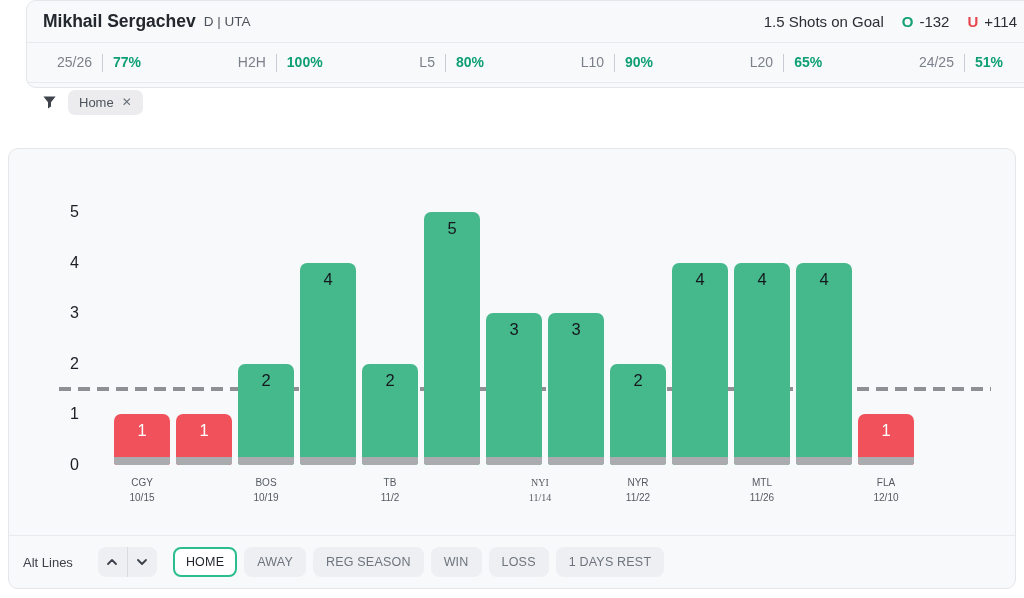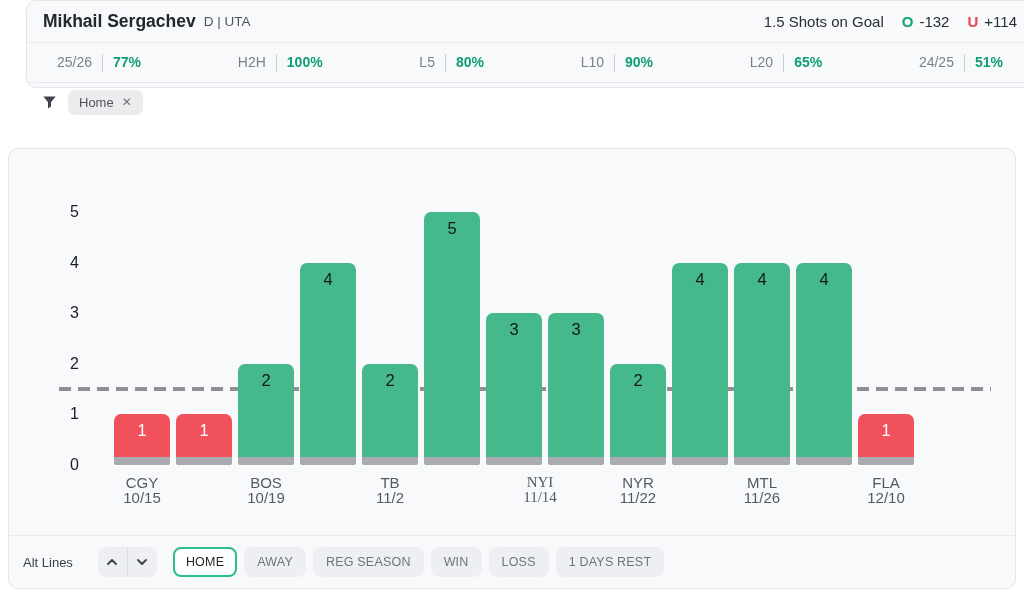--- a/index.html
+++ b/index.html
@@ -42,21 +42,21 @@
               background:repeating-linear-gradient(90deg, var(--line-gray) 0 12px, transparent 12px 19px); }
   .bar { position:absolute; width:56px; border-radius:7px 7px 3px 3px; cursor:pointer; }
   .bar.over  { background:var(--over-green); }
   .bar.under { background:var(--under-red); }
   .bar-base { position:absolute; left:0; right:0; bottom:0; height:8px;
               background:var(--bar-base); border-radius:0 0 3px 3px; }
   .bar-val { position:absolute; top:7px; left:0; right:0; text-align:center; font-size:16.5px; }
   .bar.over  .bar-val { color:#15181d; }
   .bar.under .bar-val { color:#ffffff; }
   .xlab { position:absolute; top:326px; transform:translateX(-50%); text-align:center;
-          font-size:15px; line-height:15px; color:#545a62; white-space:nowrap; }
+          font-size:10px; line-height:15px; color:#545a62; white-space:nowrap; }
 
   .footer { position:absolute; left:0; right:0; bottom:0; height:53px;
             border-top:1px solid #e8eaed; display:flex; align-items:center;
             padding:0 14px; gap:8px; }
   .alt-label { font-size:13px; color:#3c414a; margin-right:17px; }
   .stepper { display:flex; align-items:center; background:#edeff2; border-radius:8px; height:30px; }
   .step-btn { width:29px; height:30px; display:flex; align-items:center;
               justify-content:center; cursor:pointer; background:none; border:none; }
   .step-divider { width:1px; height:30px; background:#d8dbdf; }
   .pill { height:30px; padding:0 13px; display:flex; align-items:center; background:#edeff2;

